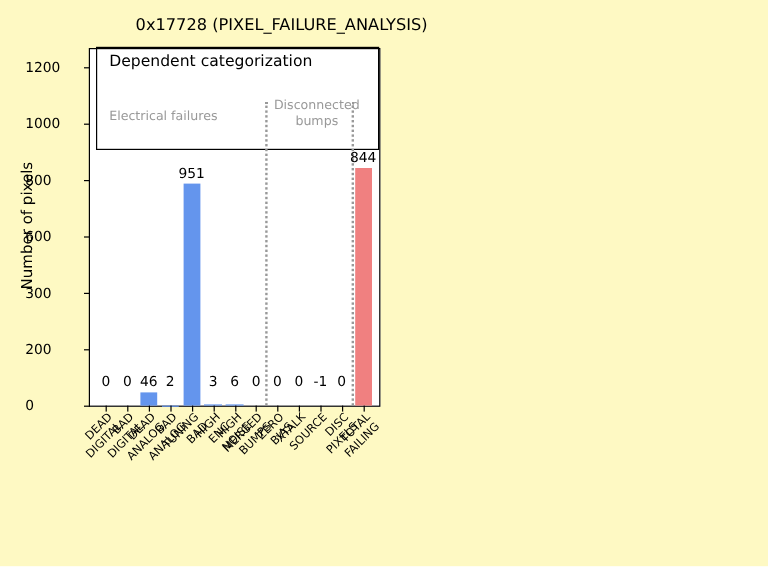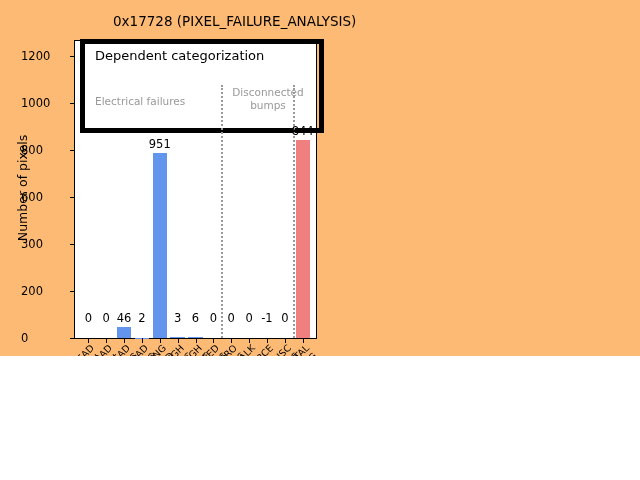--- a/index.html
+++ b/index.html
@@ -1,31 +1,31 @@
 <!DOCTYPE html>
 <html><head>
 <meta charset="utf-8">
 <style>
   html,body{margin:0;padding:0;background:#fff;}
-  .figure{position:relative;width:640px;height:356px;background:#fdba74;
+  .figure{position:relative;width:640px;height:472px;background:#fef9c3;
           font-family:"DejaVu Sans","Liberation Sans",sans-serif;color:#000;overflow:hidden;}
   .title{position:absolute;left:113px;top:13px;font-size:13.5px;white-space:nowrap;}
   .ylabel{position:absolute;left:22px;top:188px;transform:translate(-50%,-50%) rotate(-90deg);
           font-size:12.5px;white-space:nowrap;}
   .plot{position:absolute;left:74px;top:40px;width:241px;height:297px;
         border:1px solid #000;box-sizing:content-box;overflow:visible;background:#fff;}
   .bar{position:absolute;}
   .vlab{position:absolute;width:44px;margin-left:-22px;text-align:center;font-size:11.5px;}
   .xtick{position:absolute;width:1px;height:5px;top:297px;background:#000;}
   .xlab{position:absolute;width:150px;text-align:right;font-size:9.5px;line-height:1.15;
         white-space:pre;transform:rotate(-45deg);transform-origin:100% 0;top:302px;}
   .ytick{position:absolute;left:-5px;width:5px;height:1px;background:#000;}
   .ylab{position:absolute;left:-54px;width:46px;text-align:left;font-size:11.5px;}
   .divider{position:absolute;top:44px;height:253px;width:0;border-left:2px dotted #999;}
-  .annbox{position:absolute;left:5px;top:-2px;width:234px;height:84px;border:5px solid #000000;
+  .annbox{position:absolute;left:5px;top:-2px;width:234px;height:84px;border:1px solid #000000;
           background:transparent;}
   .ann1{position:absolute;left:10px;top:4px;font-size:13px;white-space:nowrap;}
   .ann2{position:absolute;left:10px;top:24px;font-size:10.5px;white-space:nowrap;}
   .grpL{position:absolute;left:10px;top:51px;font-size:10.5px;color:#999;white-space:nowrap;}
   .grpR{position:absolute;left:123px;top:42px;width:120px;text-align:center;font-size:10.5px;
         color:#999;white-space:pre-line;line-height:1.25;}
   .footnote{position:absolute;left:75px;top:400px;font-size:11px;line-height:1.35;
             white-space:pre-line;}
 </style>
 </head>

